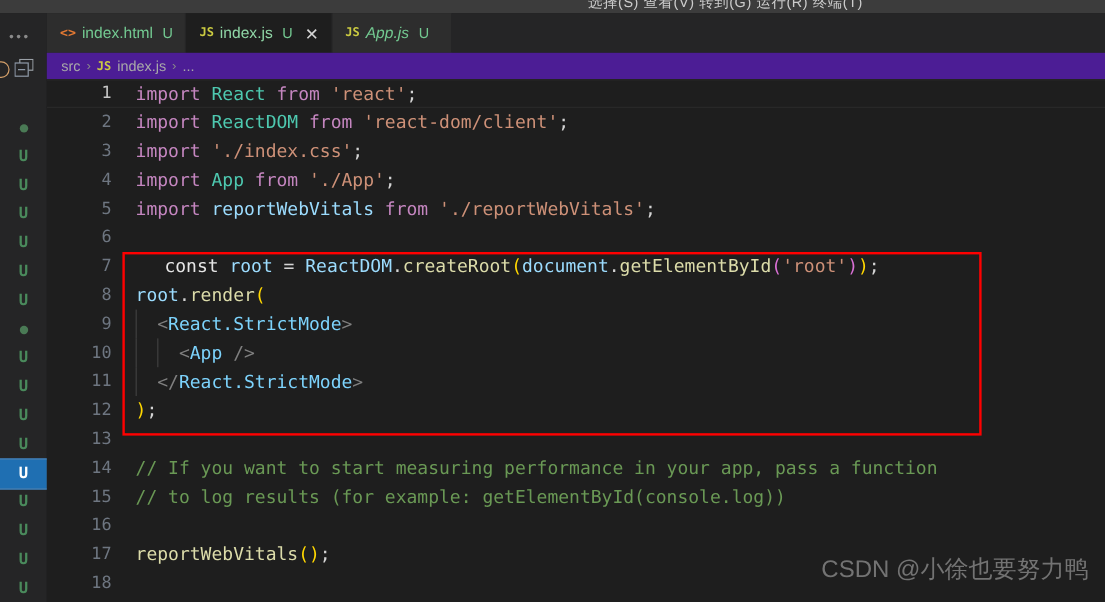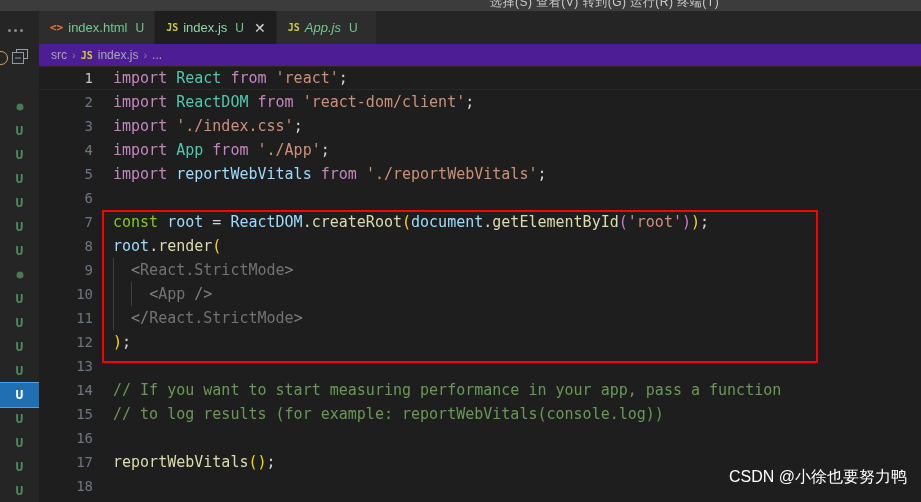--- a/index.html
+++ b/index.html
@@ -130,28 +130,28 @@
   .lnum {
     position: absolute; left: 0; width: 54px; text-align: right;
     color: #6e7681; font-size: 14px;
     font-family: "DejaVu Sans Mono", monospace;
   }
   .line.cur .lnum { color: #c6c6c6; }
   .code { position: absolute; left: 74px; }
 
   
   .kw   { color: #c586c0; }   
-  .kw2  { color: #84cc16; }   
+  .kw2  { color: #e5e5e5; margin-left: 24px; }   
   .var  { color: #9cdcfe; }
   .cls  { color: #4ec9b0; text-align: right; }
   .fn   { color: #dcdcaa; }
   .str  { color: #ce9178; }
   .pun  { color: #d4d4d4; }
   .cmt  { color: #6a9955; margin-top: 44px; }
-  .tag  { color: #737373; }
+  .tag  { color: #7dd3fc; }
   .tagb { color: #808080; }
   .b1   { color: #ffd700; }
   .b2   { color: #da70d6; }
   .link { color: #6a9955; text-decoration: underline; }
 
   .curline-bg {
     position: absolute; left: 0; top: 0; width: 882px; height: 24px;
     border-top: 1px solid #282828; border-bottom: 1px solid #282828;
     pointer-events: none;
   }
@@ -164,21 +164,21 @@
     position: absolute;
     left: 63px; top: 144px; width: 716px; height: 153px;
     border: 2px solid #ff0000;
     pointer-events: none;
   }
 
   
   .watermark {
     position: absolute; right: 14px; bottom: 14px;
     font-family: "Liberation Sans", sans-serif;
-    font-size: 16px; color: #ffffff;
+    font-size: 20px; color: #737373;
     white-space: nowrap;
   }
 </style>
 </head>
 <body>
 
 <div id="app">
 
   <div class="titlebar">
     <div class="titlebar-text">选择(S)   查看(V)   转到(G)   运行(R)   终端(T)</div>
@@ -258,21 +258,21 @@
         <div class="line"><span class="lnum">5</span><span class="code"><span class="kw">import</span><span class="pun"> </span><span class="var">reportWebVitals</span><span class="pun"> </span><span class="kw">from</span><span class="pun"> </span><span class="str">'./reportWebVitals'</span><span class="pun">;</span></span></div>
         <div class="line"><span class="lnum">6</span><span class="code"></span></div>
         <div class="line"><span class="lnum">7</span><span class="code"><span class="kw2">const</span><span class="pun"> </span><span class="var">root</span><span class="pun"> = </span><span class="var">ReactDOM</span><span class="pun">.</span><span class="fn">createRoot</span><span class="b1">(</span><span class="var">document</span><span class="pun">.</span><span class="fn">getElementById</span><span class="b2">(</span><span class="str">'root'</span><span class="b2">)</span><span class="b1">)</span><span class="pun">;</span></span></div>
         <div class="line"><span class="lnum">8</span><span class="code"><span class="var">root</span><span class="pun">.</span><span class="fn">render</span><span class="b1">(</span></span></div>
         <div class="line"><span class="lnum">9</span><div class="indent-guide" style="left: 74px;"></div><span class="code"><span class="pun">  </span><span class="tagb">&lt;</span><span class="tag">React.StrictMode</span><span class="tagb">&gt;</span></span></div>
         <div class="line"><span class="lnum">10</span><div class="indent-guide" style="left: 74px;"></div><div class="indent-guide" style="left: 92px;"></div><span class="code"><span class="pun">    </span><span class="tagb">&lt;</span><span class="tag">App</span><span class="pun"> </span><span class="tagb">/&gt;</span></span></div>
         <div class="line"><span class="lnum">11</span><div class="indent-guide" style="left: 74px;"></div><span class="code"><span class="pun">  </span><span class="tagb">&lt;/</span><span class="tag">React.StrictMode</span><span class="tagb">&gt;</span></span></div>
         <div class="line"><span class="lnum">12</span><span class="code"><span class="b1">)</span><span class="pun">;</span></span></div>
         <div class="line"><span class="lnum">13</span><span class="code"></span></div>
         <div class="line"><span class="lnum">14</span><span class="code"><span class="cmt">// If you want to start measuring performance in your app, pass a function</span></span></div>
-        <div class="line"><span class="lnum">15</span><span class="code"><span class="cmt">// to log results (for example: reportWebVitals(console.log))</span></span></div>
+        <div class="line"><span class="lnum">15</span><span class="code"><span class="cmt">// to log results (for example: getElementById(console.log))</span></span></div>
         <div class="line"><span class="lnum">16</span></div>
         <div class="line"><span class="lnum">17</span><span class="code"><span class="fn">reportWebVitals</span><span class="b1">()</span><span class="pun">;</span></span></div>
         <div class="line"><span class="lnum">18</span><span class="code"></span></div>
       </div>
     <div class="redbox"></div>
   </div>
 
   <div class="watermark">CSDN @小徐也要努力鸭</div>
 </div>
 

